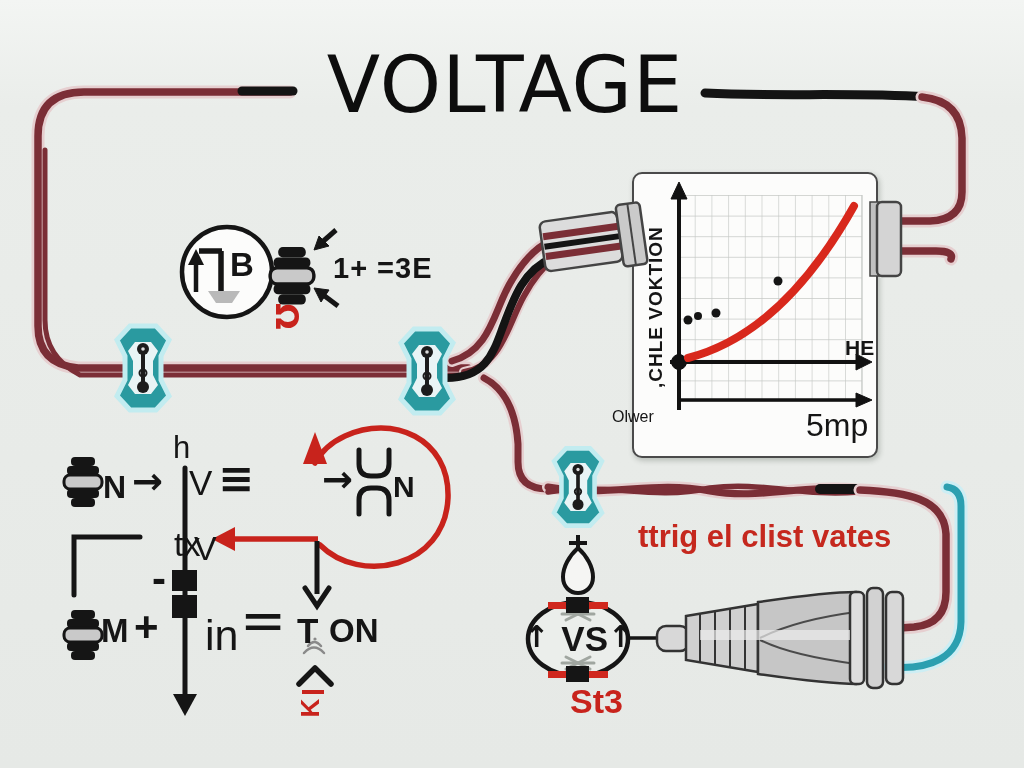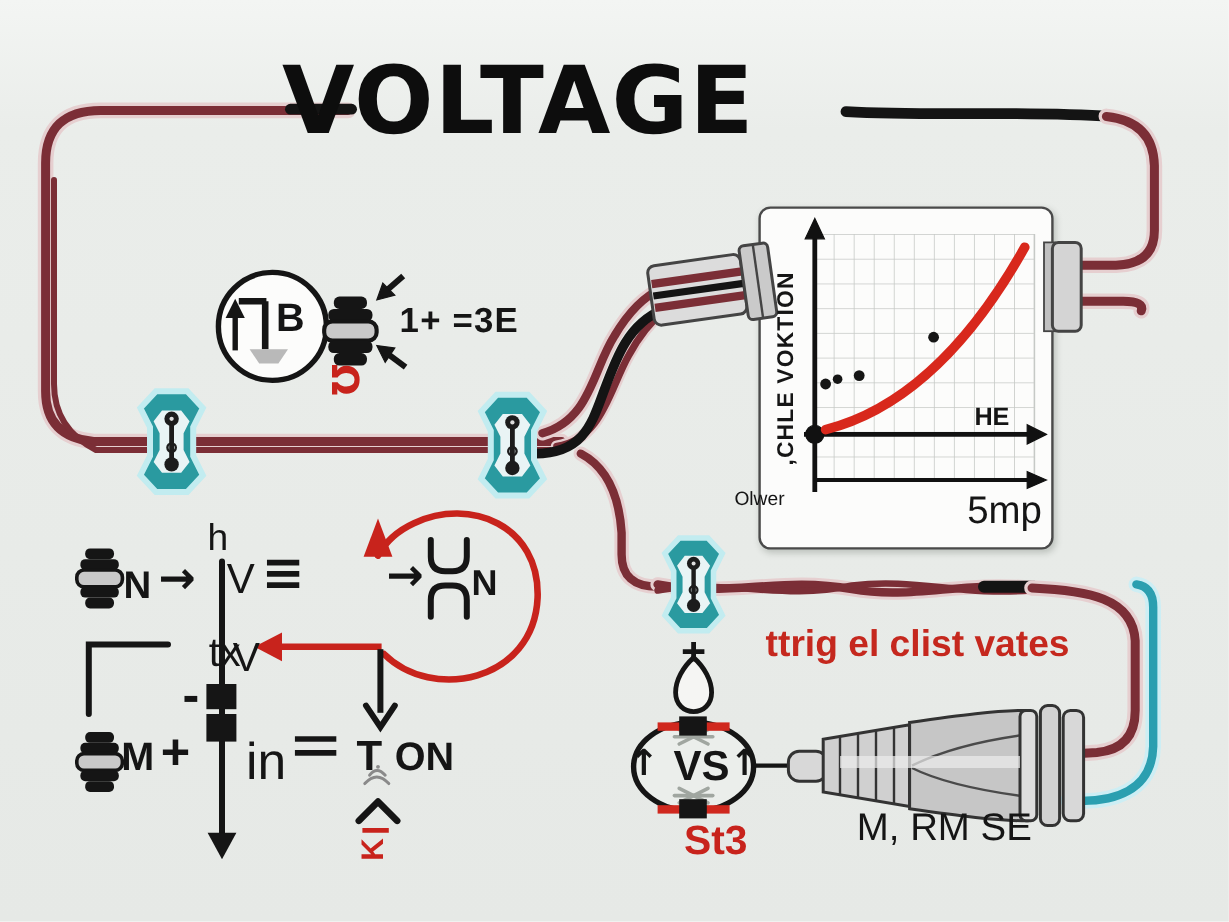--- a/index.html
+++ b/index.html
@@ -220,29 +220,29 @@
       <line x1="-48" y1="0" x2="28" y2="0" stroke="#141414" stroke-width="6"></line>
       <rect x="28" y="-31" width="24" height="62" rx="4" fill="#cacaca" stroke-width="2.5"></rect>
       <line x1="40" y1="-31" x2="40" y2="31" stroke-width="2"></line>
     </g>
     <g stroke="#444">
       <rect x="870" y="202" width="9" height="74" fill="#c0c0c0" stroke-width="1.5"></rect>
       <rect x="877" y="202" width="24" height="74" rx="5" fill="#d4d4d4" stroke-width="2.5"></rect>
     </g>
   </svg>
 
-  <div class="t" style="left:235px;top:46px;width:540px;text-align:left;font-size:78px;font-weight:bold;letter-spacing:1px;color:#0d0d0d;font-family:'DejaVu Sans','Liberation Sans',sans-serif;">VOLTAGE</div>
+  <div class="t" style="left:235px;top:46px;width:540px;text-align:center;font-size:78px;font-weight:normal;letter-spacing:1px;color:#0d0d0d;font-family:'DejaVu Sans','Liberation Sans',sans-serif;">VOLTAGE</div>
 
 
   <div class="t" style="left:230px;top:248px;font-size:33px;font-weight:bold;">B</div>
   <div class="t" style="left:333px;top:254px;font-size:29px;font-weight:600;letter-spacing:1px;">1+ =3E</div>
   <div class="t sym red" style="left:273px;top:301px;font-size:31px;font-weight:bold;transform:rotate(90deg);">Ω</div>
 
   <div class="t" style="left:646px;top:388px;font-size:19px;font-weight:bold;letter-spacing:1px;transform:rotate(-90deg);transform-origin:0 0;">,CHLE VOKTION</div>
-  <div class="t" style="left:812px;top:337px;font-size:21px;font-weight:bold;">HE</div>
+  <div class="t" style="left:812px;top:337px;font-size:21px;font-weight:bold;padding-left:33px;">HE</div>
   <div class="t" style="left:612px;top:409px;font-size:16px;font-weight:500;">Olwer</div>
   <div class="t" style="left:806px;top:409px;font-size:32px;font-weight:500;text-align:right;">5mp</div>
 
   <div class="t" style="left:103px;top:471px;font-size:32px;font-weight:bold;">N</div>
   <div class="t sym" style="left:132px;top:463px;font-size:37px;font-weight:bold;">→</div>
   <div class="t" style="left:173px;top:432px;font-size:31px;">h</div>
   <div class="t" style="left:189px;top:465px;font-size:35px;">V</div>
   <div class="t sym" style="left:218px;top:457px;font-size:43px;font-weight:bold;">≡</div>
   <div class="t sym" style="left:322px;top:461px;font-size:37px;font-weight:bold;">→</div>
   <div class="t" style="left:393px;top:472px;font-size:30px;font-weight:bold;">N</div>
@@ -258,15 +258,14 @@
   <div class="t" style="left:297px;top:613px;font-size:35px;font-weight:bold;">T</div>
   <div class="t" style="left:329px;top:614px;font-size:33px;font-weight:bold;">ON</div>
   <div class="t red" style="left:301px;top:695px;font-size:26px;font-weight:bold;transform:rotate(-90deg);">K</div>
 
   <div class="t sym" style="left:524px;top:622px;font-size:30px;font-weight:bold;">↑</div>
   <div class="t" style="left:548px;top:621px;width:60px;text-align:right;font-size:35px;font-weight:bold;">VS</div>
   <div class="t sym" style="left:608px;top:622px;font-size:30px;font-weight:bold;">↑</div>
   <div class="t red" style="left:551px;top:684px;font-size:34px;font-weight:bold;margin-left:19px;">St3</div>
 
   <div class="t" style="left:638px;top:521px;font-size:31px;font-weight:600;color:#c5281e;">ttrig el clist vates</div>
-  <div class="t" style="left:714px;top:673px;font-size:32px;font-weight:500;">M, RM SE</div>
 
 </div>
 
 </body></html>

